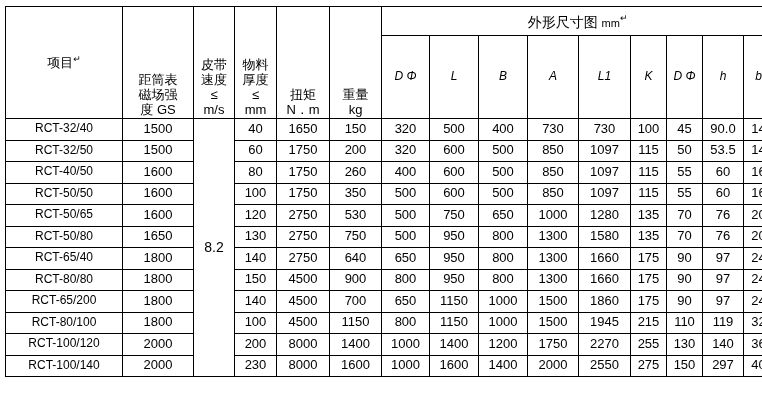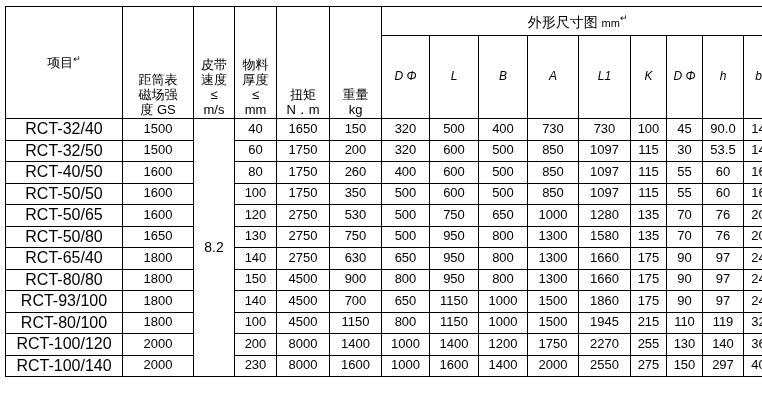--- a/index.html
+++ b/index.html
@@ -50,21 +50,21 @@
   }
   .dim-title .unit {
     font-size: 11px;
   }
   .dim-sub td {
     height: 82px;
     font-size: 12px;
     font-style: italic;
   }
   .item-col {
-    font-size: 16px;
+    font-size: 12px;
   }
   .val {
     font-size: 13px;
   }
   .mark {
     font-size: 9px;
     vertical-align: super;
     color: #000;
   }
   .vstack {
@@ -188,21 +188,21 @@
     <td class="val">1500</td>
     <td class="val">60</td>
     <td class="val">1750</td>
     <td class="val">200</td>
     <td class="val">320</td>
     <td class="val">600</td>
     <td class="val">500</td>
     <td class="val">850</td>
     <td class="val">1097</td>
     <td class="val">115</td>
-    <td class="val">30</td>
+    <td class="val">50</td>
     <td class="val">53.5</td>
     <td class="val">14</td>
   </tr>
 
   <tr class="body-row">
     <td class="item-col">RCT-40/50</td>
     <td class="val">1600</td>
     <td class="val">80</td>
     <td class="val">1750</td>
     <td class="val">260</td>
@@ -266,21 +266,21 @@
     <td class="val">70</td>
     <td class="val">76</td>
     <td class="val">20</td>
   </tr>
 
   <tr class="body-row">
     <td class="item-col">RCT-65/40</td>
     <td class="val">1800</td>
     <td class="val">140</td>
     <td class="val">2750</td>
-    <td class="val">630</td>
+    <td class="val">640</td>
     <td class="val">650</td>
     <td class="val">950</td>
     <td class="val">800</td>
     <td class="val">1300</td>
     <td class="val">1660</td>
     <td class="val">175</td>
     <td class="val">90</td>
     <td class="val">97</td>
     <td class="val">24</td>
   </tr>
@@ -296,21 +296,21 @@
     <td class="val">800</td>
     <td class="val">1300</td>
     <td class="val">1660</td>
     <td class="val">175</td>
     <td class="val">90</td>
     <td class="val">97</td>
     <td class="val">24</td>
   </tr>
 
   <tr class="body-row">
-    <td class="item-col">RCT-93/100</td>
+    <td class="item-col">RCT-65/200</td>
     <td class="val">1800</td>
     <td class="val">140</td>
     <td class="val">4500</td>
     <td class="val">700</td>
     <td class="val">650</td>
     <td class="val">1150</td>
     <td class="val">1000</td>
     <td class="val">1500</td>
     <td class="val">1860</td>
     <td class="val">175</td>

